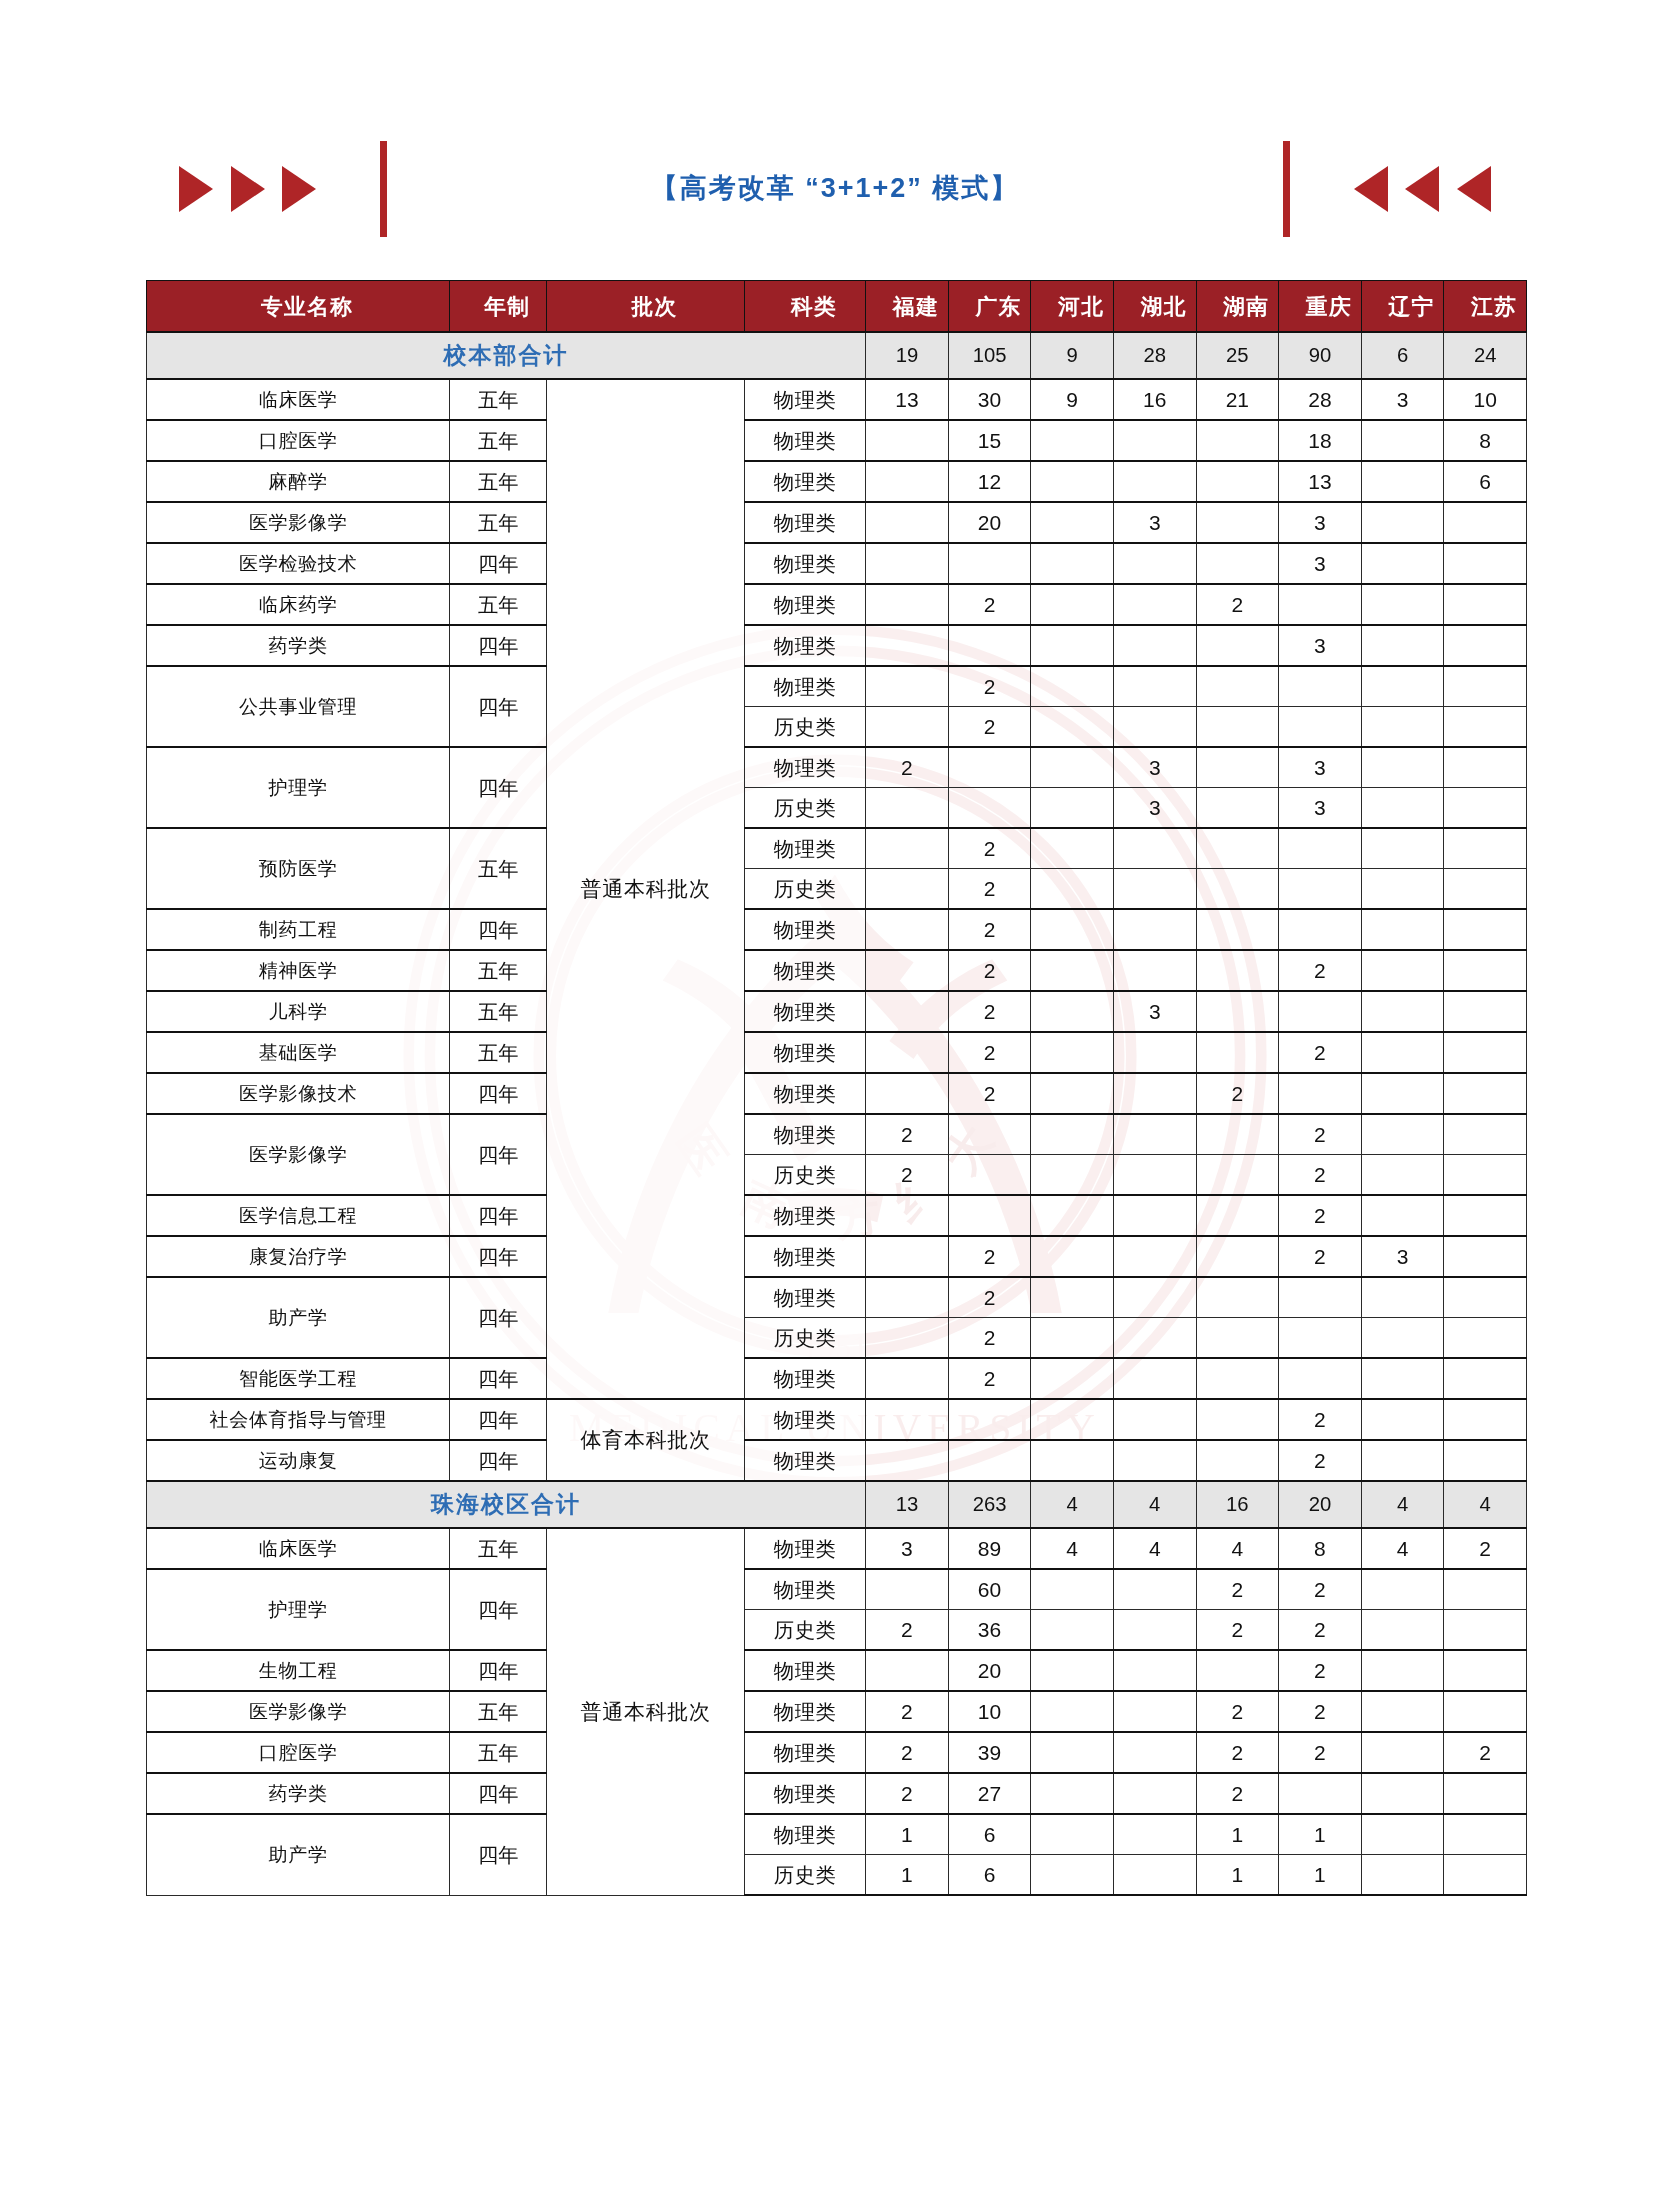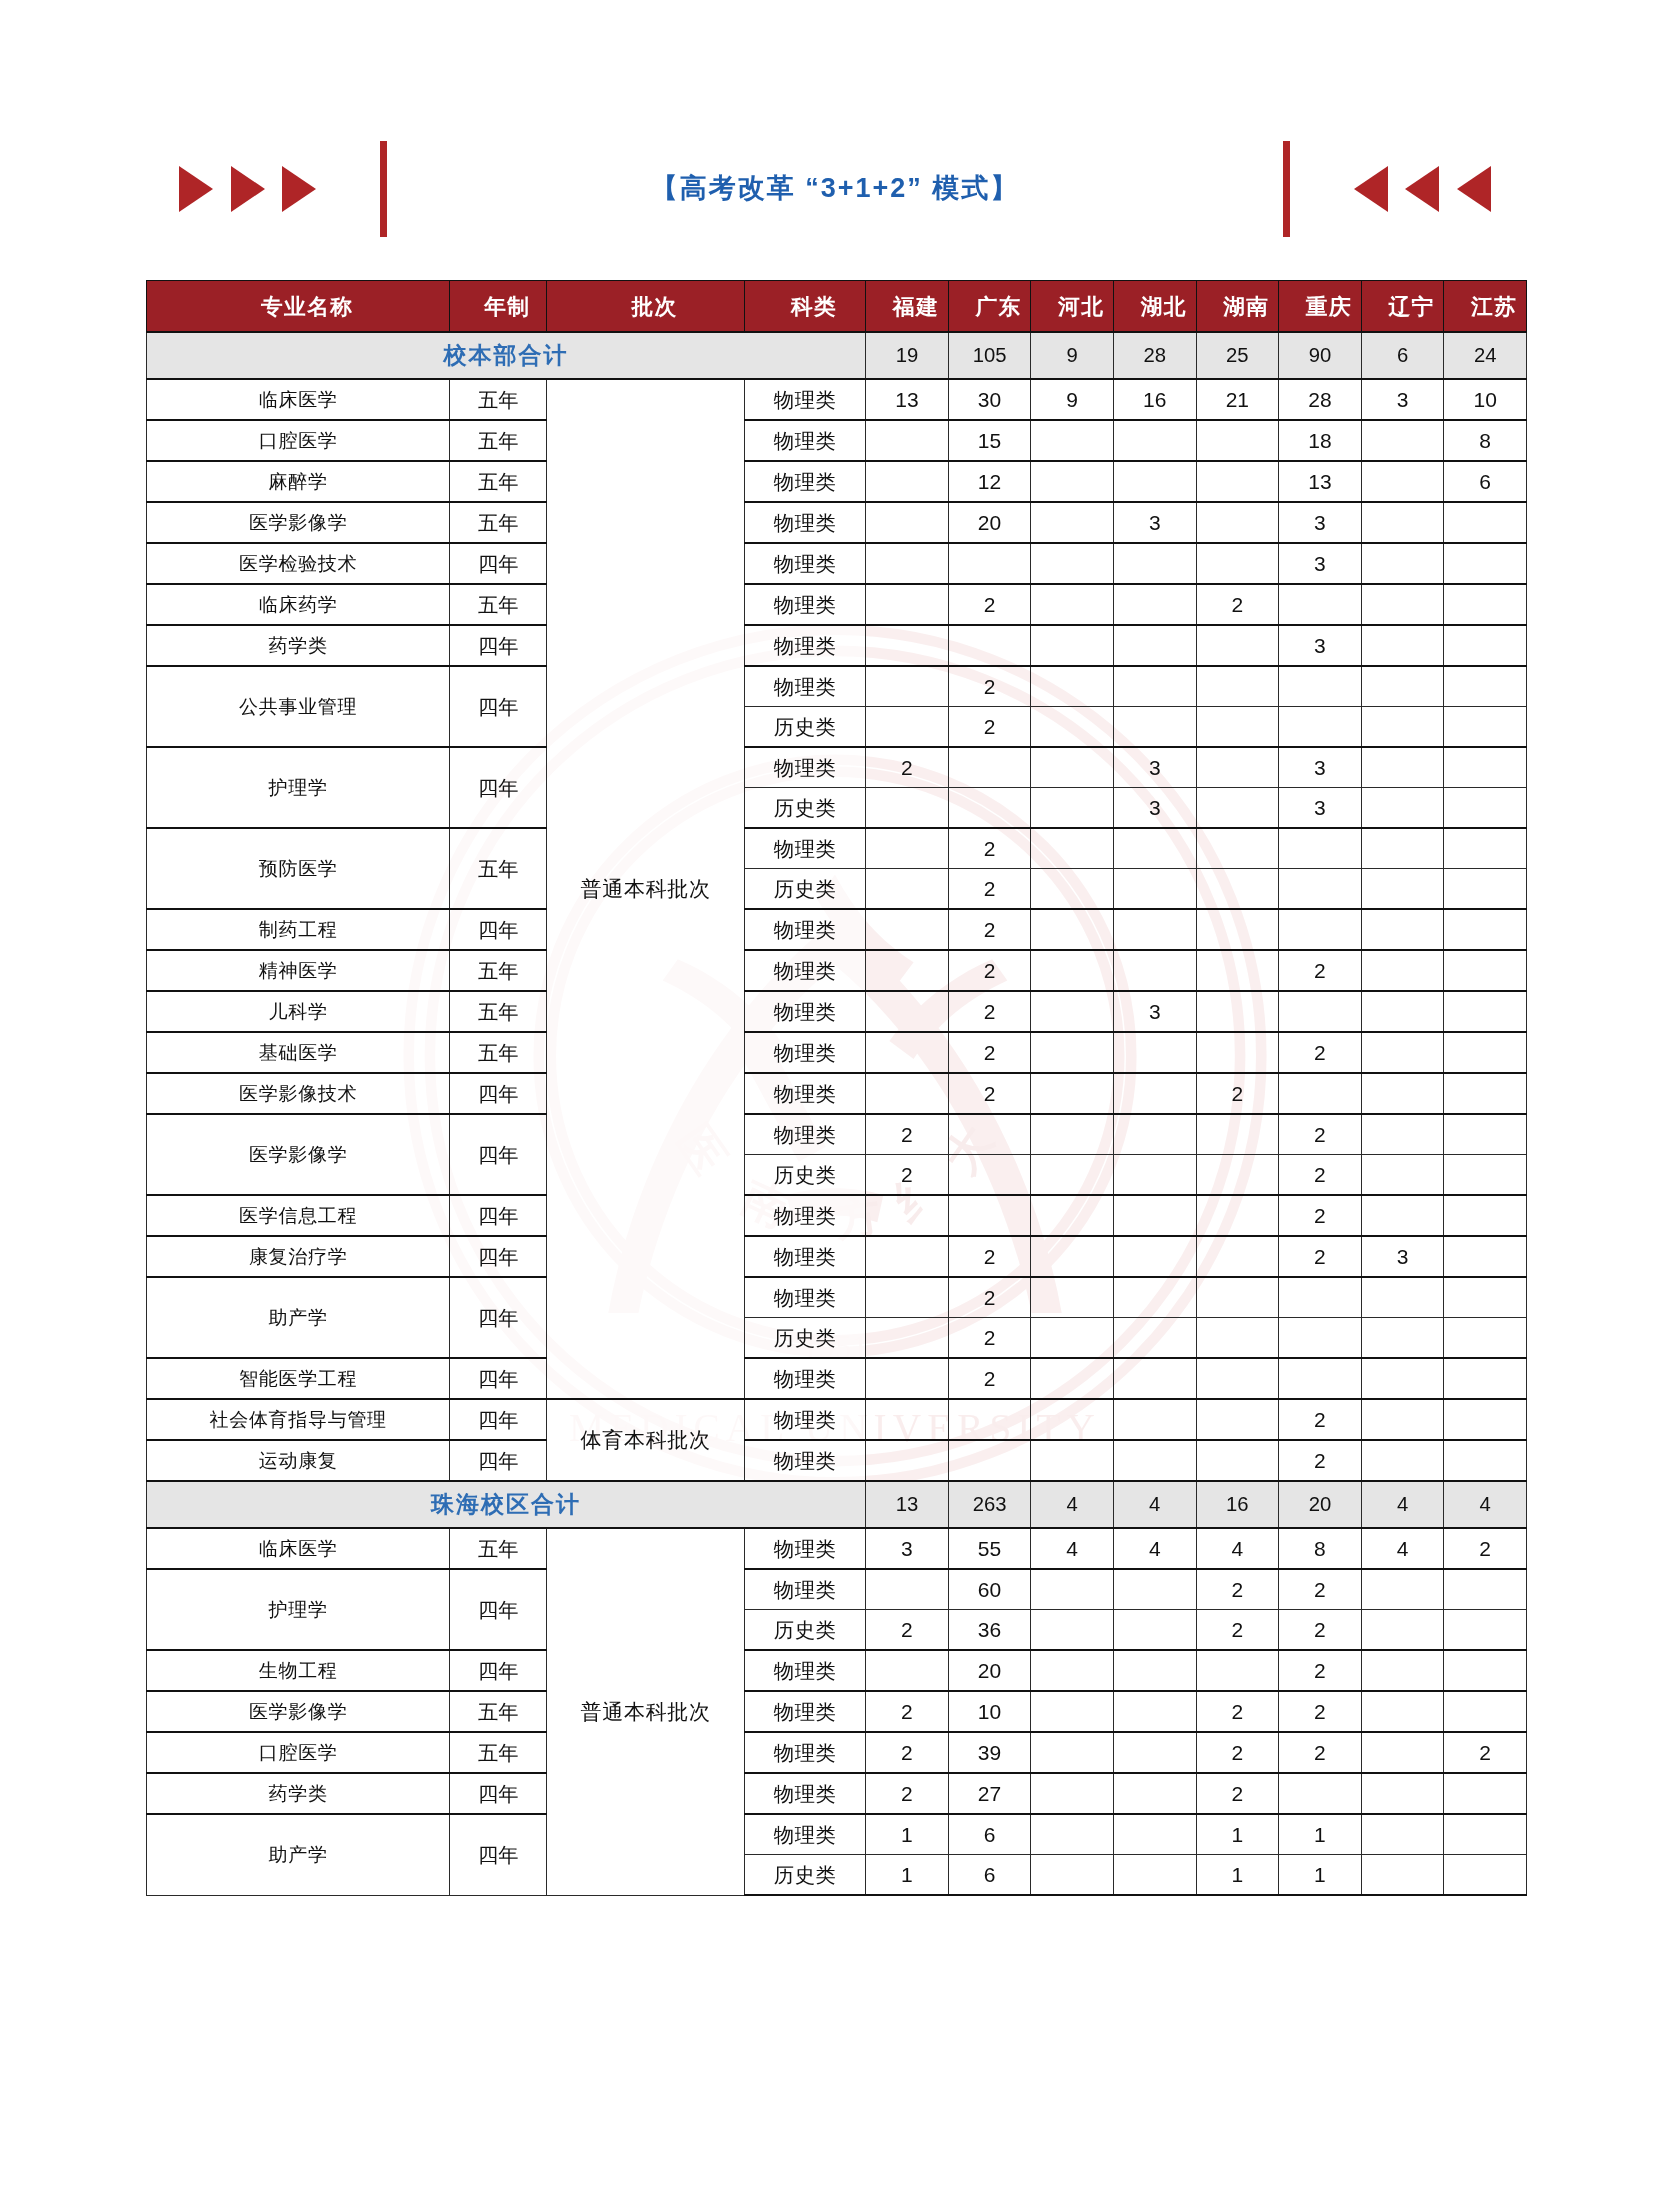--- a/index.html
+++ b/index.html
@@ -534,21 +534,21 @@
           <td class="thick-top thick-bot">20</td>
           <td class="thick-top thick-bot">4</td>
           <td class="thick-top thick-bot">4</td>
         </tr>
         <tr>
           <td class="major" rowspan="1">临床医学</td>
           <td class="years" rowspan="1">五年</td>
           <td class="batch" rowspan="10">普通本科批次</td>
           <td class="subject">物理类</td>
           <td class="num">3</td>
-          <td class="num">55</td>
+          <td class="num">89</td>
           <td class="num">4</td>
           <td class="num">4</td>
           <td class="num">4</td>
           <td class="num">8</td>
           <td class="num">4</td>
           <td class="num">2</td>
         </tr>
         <tr>
           <td class="major thick-top" rowspan="2">护理学</td>
           <td class="years thick-top" rowspan="2">四年</td>

